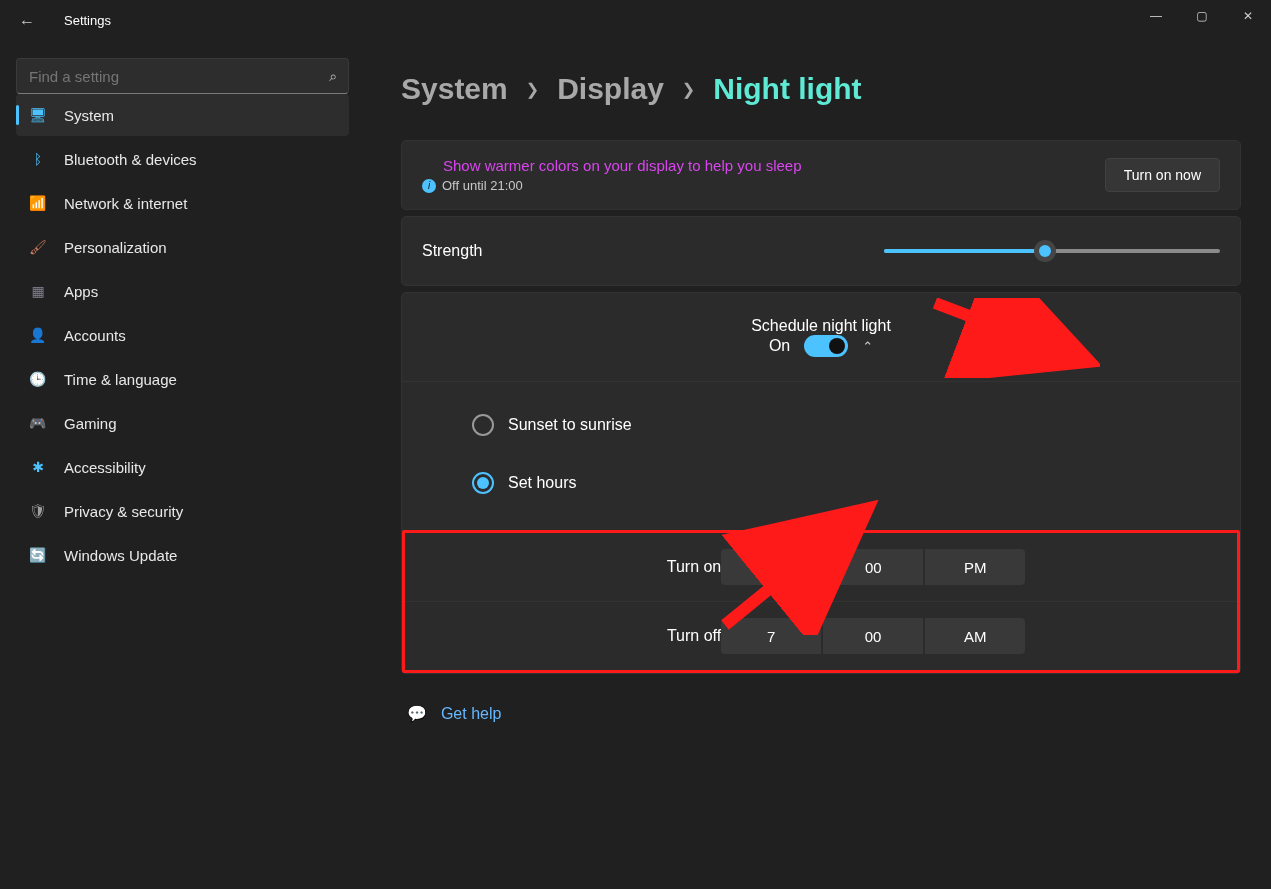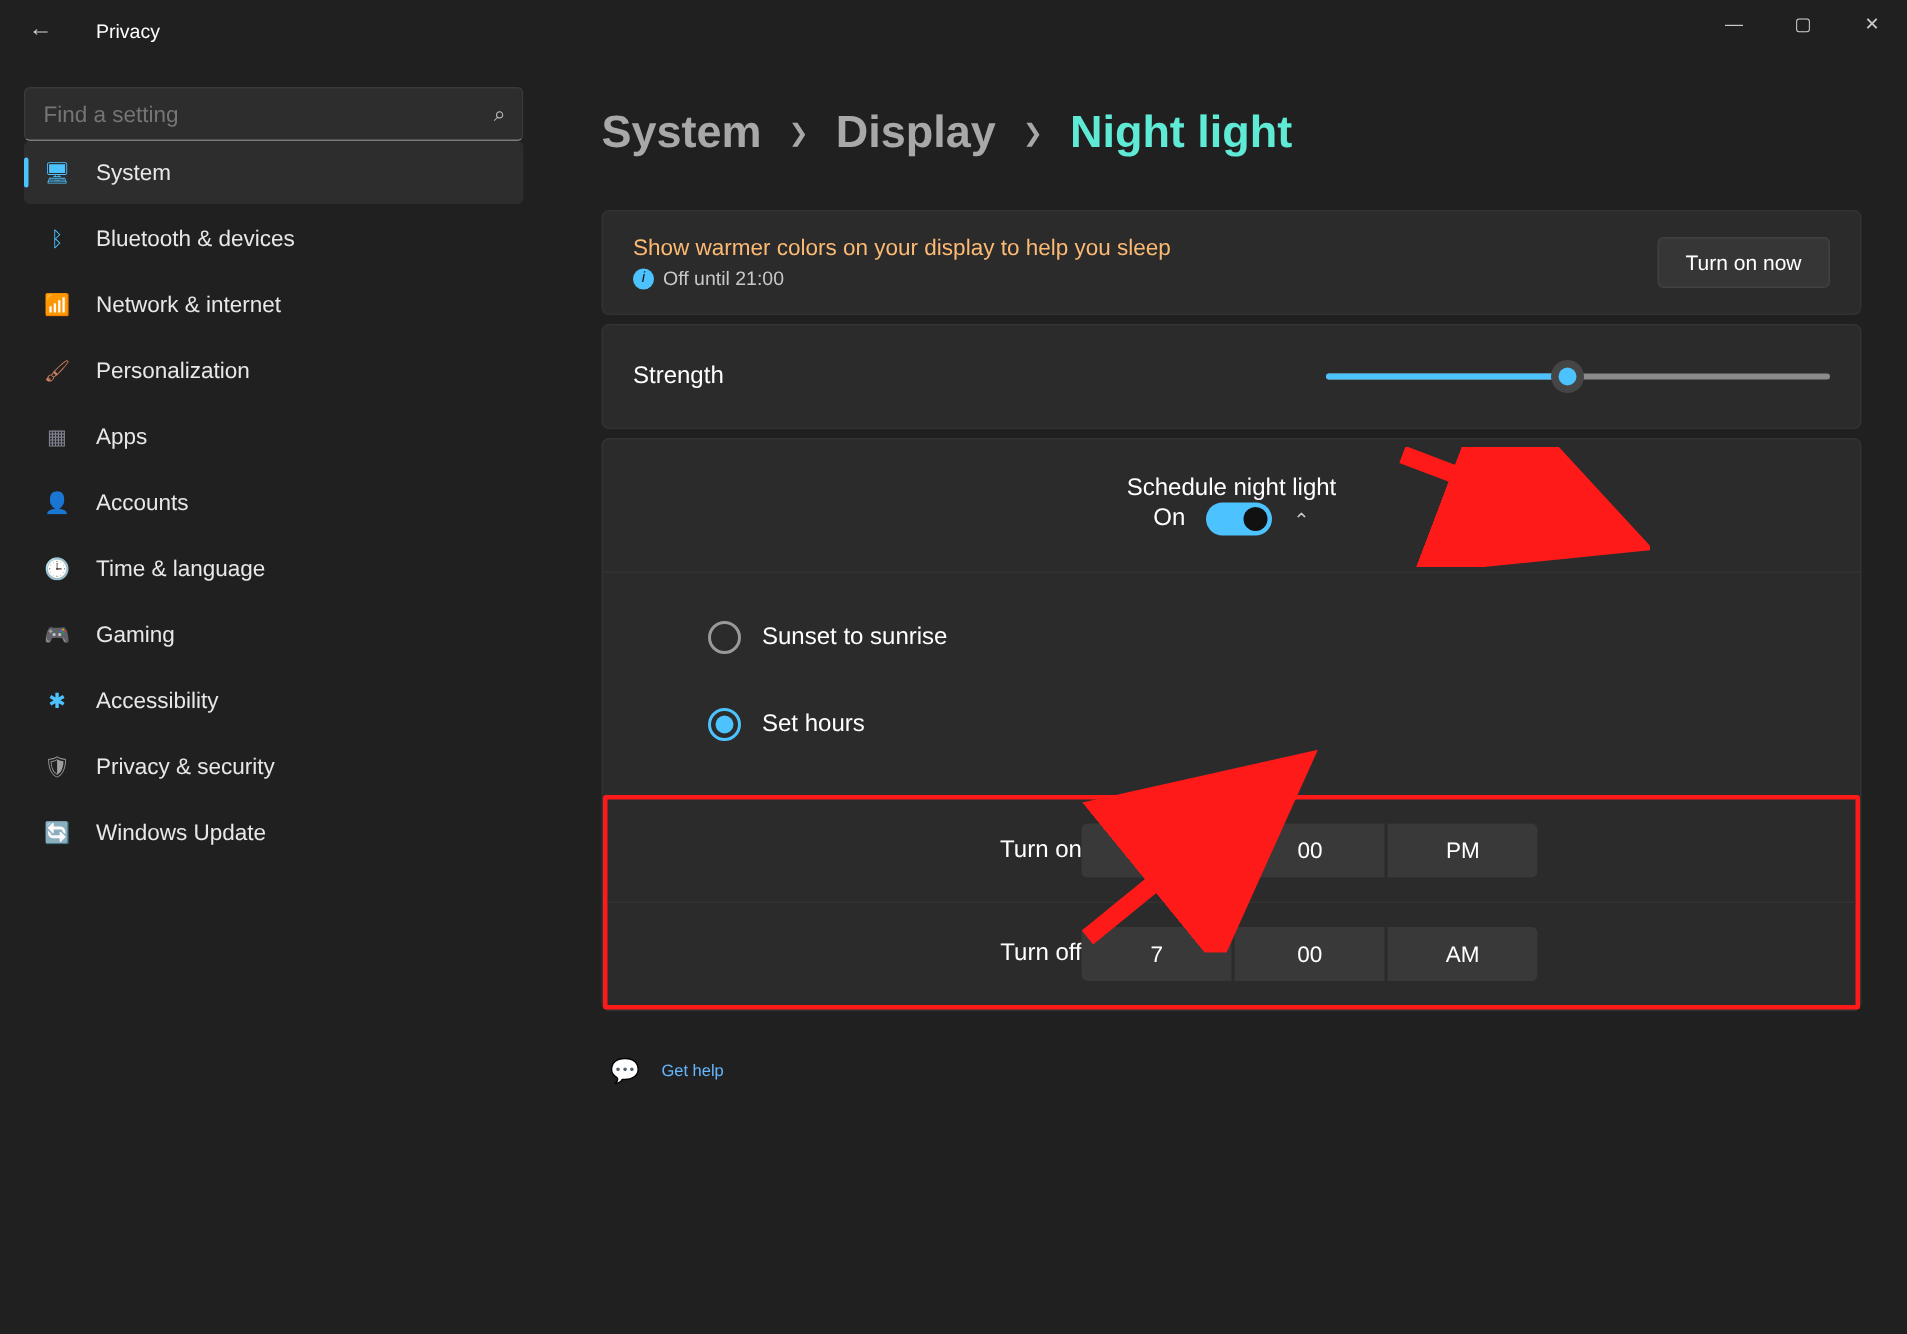--- a/index.html
+++ b/index.html
@@ -24,21 +24,21 @@
   .nav-item.active { background:#2d2d2d; }
   .nav-item.active::before { content:""; position:absolute; left:0; top:11px; bottom:11px; width:3px; background:#4cc2ff; border-radius:2px; }
   .nav-icon { width:20px; height:20px; display:flex; align-items:center; justify-content:center; font-size:14px; }
   .main { flex:1; padding:32px 30px 0 36px; overflow:auto; }
   .breadcrumb { display:flex; align-items:center; gap:18px; margin-bottom:34px; }
   .breadcrumb .crumb { font-size:30px; font-weight:600; color:#a8a8a8; cursor:pointer; }
   .breadcrumb .sep { color:#a8a8a8; font-size:16px; }
   .breadcrumb .current { font-size:30px; font-weight:600; color:#5eead4; }
   .card { background:#2b2b2b; border:1px solid #333; border-radius:5px; margin-bottom:6px; }
   .card-header { padding:16px 20px; display:flex; align-items:center; justify-content:space-between; }
-  .card-desc { font-size:15px; color:#fdba74; }
+  .card-desc { font-size:15px; color:#d946ef;margin-left:21px; }
   .card-sub { font-size:13px; color:#c8c8c8; display:flex; align-items:center; gap:6px; margin-top:4px; }
   .card-sub .dot { width:14px; height:14px; border-radius:50%; background:#4cc2ff; color:#111; font-size:10px; display:flex; align-items:center; justify-content:center; font-style:italic; }
   .btn { background:#363636; border:1px solid #414141; color:#fff; padding:8px 18px; border-radius:4px; font-size:14px; cursor:pointer; }
   .strength-row { padding:24px 20px; display:flex; align-items:center; justify-content:space-between; }
   .slider { position:relative; width:336px; height:20px; }
   .track { position:absolute; top:50%; left:0; right:0; height:4px; background:#8b8b8b; border-radius:2px; transform:translateY(-50%); }
   .fill { position:absolute; top:50%; left:0; width:48%; height:4px; background:#4cc2ff; border-radius:2px; transform:translateY(-50%); }
   .thumb { position:absolute; top:50%; left:48%; width:22px; height:22px; border-radius:50%; background:#454545; transform:translate(-50%,-50%); display:flex; align-items:center; justify-content:center; }
   .thumb::after { content:""; width:12px; height:12px; border-radius:50%; background:#4cc2ff; }
   .sched-row { padding:24px 20px; display:flex; align-items:center; justify-content:space-between;flex-direction:column; }
@@ -52,31 +52,31 @@
   .radio.sel { border-color:#4cc2ff; }
   .radio.sel::after { content:""; width:12px; height:12px; border-radius:50%; background:#4cc2ff; }
   .time-box { border:3px solid #ff1a1a; border-radius:2px; margin-top:4px; }
   .time-row { padding:16px 20px 16px 70px; display:flex; align-items:center; justify-content:center; }
   .time-row + .time-row { border-top:1px solid #333; }
   .time-controls { display:flex; gap:2px; }
   .time-cell { width:100px; height:36px; background:#393939; display:flex; align-items:center; justify-content:center; font-size:15px; cursor:pointer; }
   .time-cell:first-child { border-radius:4px 0 0 4px; }
   .time-cell:last-child { border-radius:0 4px 4px 0; width:100px; }
   .help { display:flex; align-items:center; gap:14px; margin-top:30px; padding-left:6px; }
-  .help a { color:#65b8ff; font-size:11px; text-decoration:none; }
+  .help a { color:#65b8ff; font-size:16px; text-decoration:none; }
   .help .icon { color:#ccc; font-size:16px; }
   .arrow { position:absolute; pointer-events:none; }
   .arrow svg { display:block; }
 </style>
 </head>
 <body>
 
 <div class="titlebar">
   <div class="back">←</div>
-  <div class="title">Privacy</div>
+  <div class="title">Settings</div>
 </div>
 <div class="winbtns">
   <div class="winbtn">—</div>
   <div class="winbtn">▢</div>
   <div class="winbtn">✕</div>
 </div>
 
 <div class="layout">
   <aside class="sidebar">
     <div class="search">

